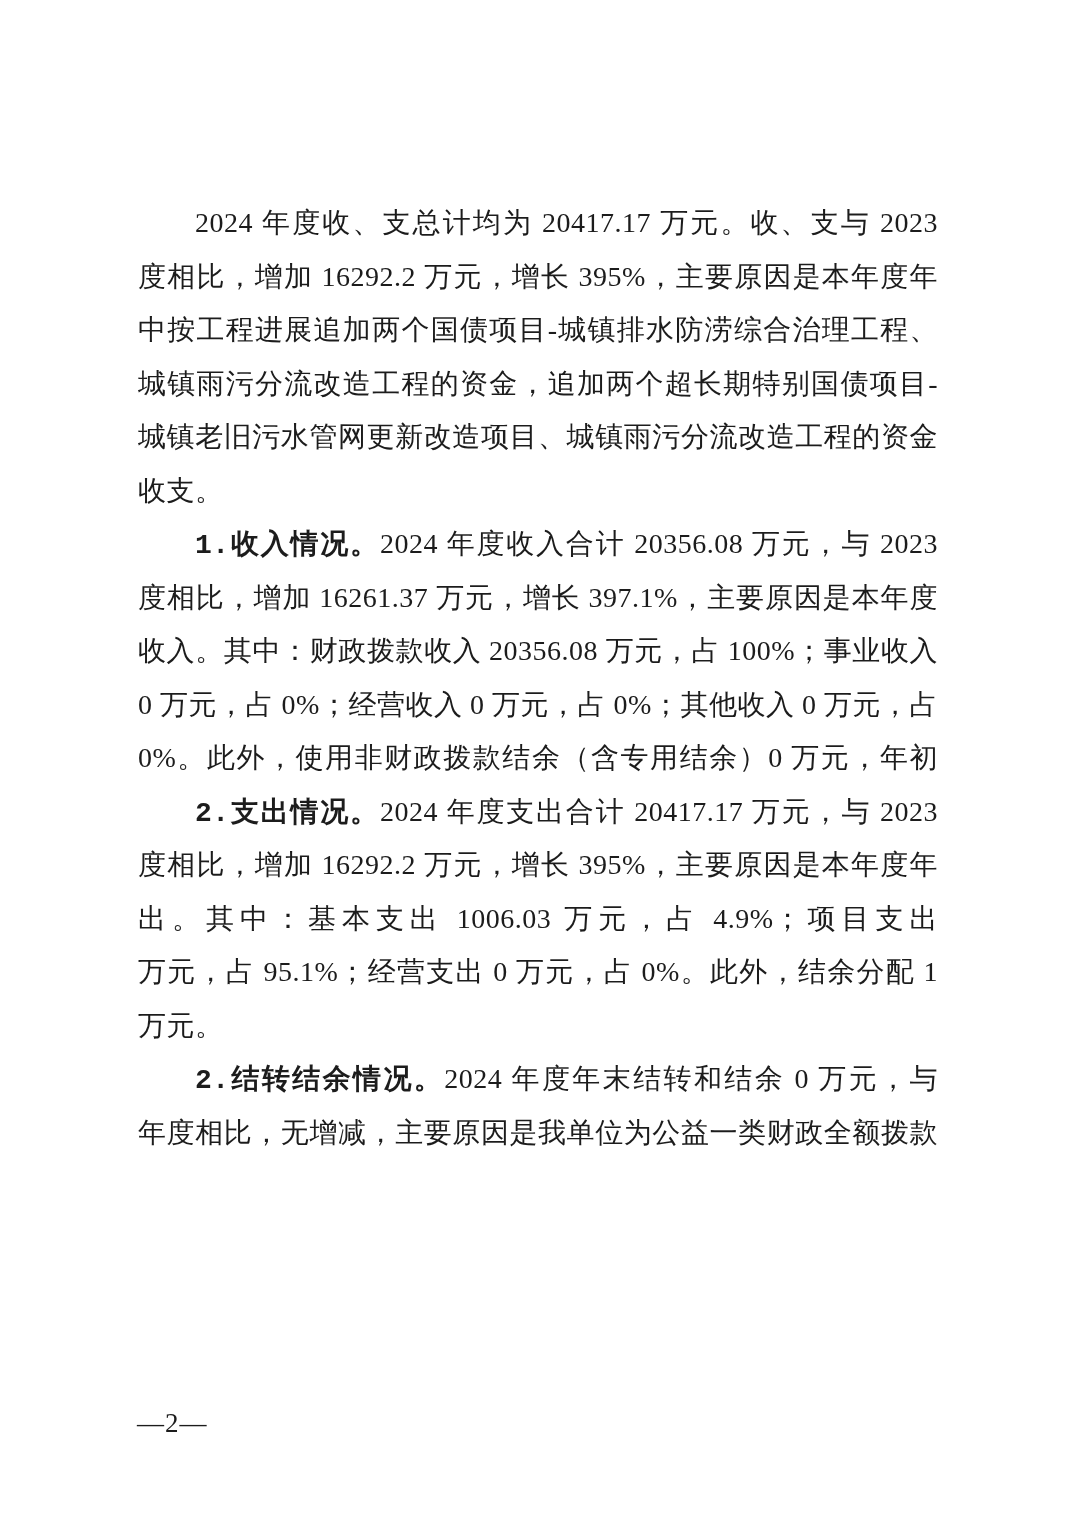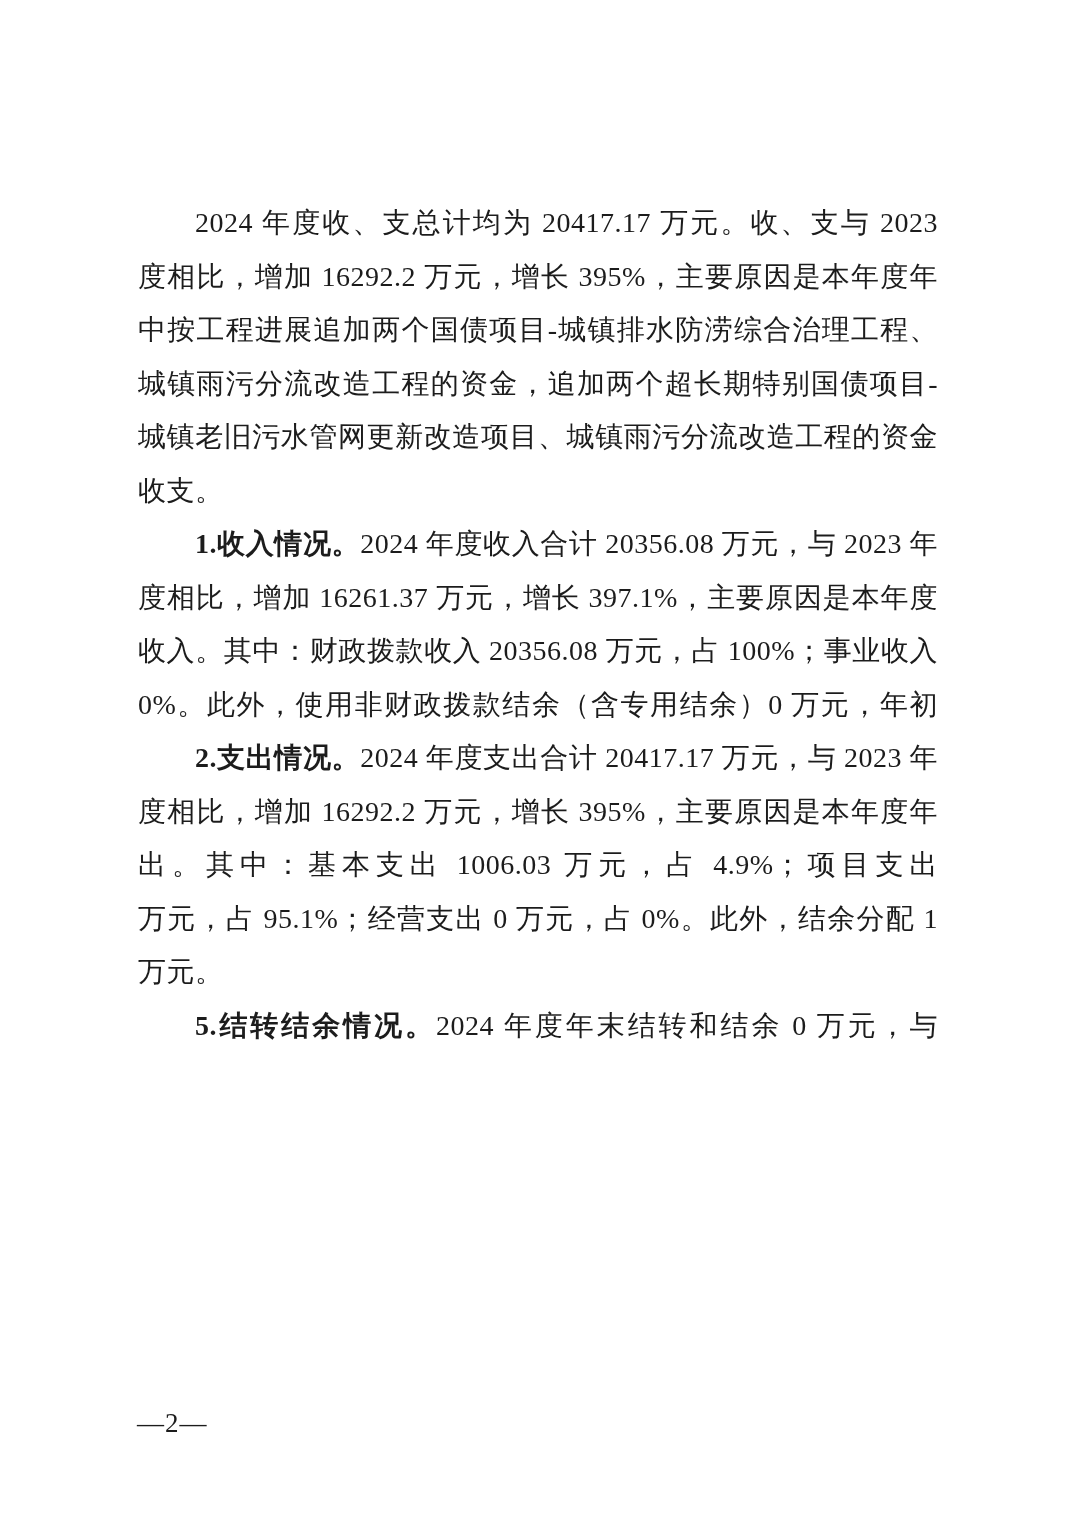--- a/index.html
+++ b/index.html
@@ -33,20 +33,21 @@
   }
   .line.indent {
     padding-left: 57px;
   }
   .line.para-end {
     text-align: right;
     text-align-last: left;
   }
   .bold-heading {
     font-weight: 700;
+    font-family: Liberation Mono, monospace;
   }
   .footer-pagenum {
     position: absolute;
     left: 137px;
     top: 1398px;
     font-size: 27px;
     line-height: 50px;
     letter-spacing: 1px;
     color: #1c1c1c;
   }
@@ -66,36 +67,38 @@
       <div class="line">城镇老旧污水管网更新改造项目、城镇雨污分流改造工程的资金</div>
       <div class="line para-end">收支。</div>
     </div>
 
     <div>
       <div class="line indent">
         <span class="bold-heading">1.收入情况。</span><span>2024 年度收入合计 20356.08 万元，与 2023 年</span>
       </div>
       <div class="line">度相比，增加 16261.37 万元，增长 397.1%，主要原因是本年度</div>
       <div class="line">收入。其中：财政拨款收入 20356.08 万元，占 100%；事业收入</div>
+      <div class="line">0 万元，占 0%；经营收入 0 万元，占 0%；其他收入 0 万元，占</div>
       <div class="line">0%。此外，使用非财政拨款结余（含专用结余）0 万元，年初结</div>
     </div>
 
     <div>
       <div class="line indent">
         <span class="bold-heading">2.支出情况。</span><span>2024 年度支出合计 20417.17 万元，与 2023 年</span>
       </div>
       <div class="line">度相比，增加 16292.2 万元，增长 395%，主要原因是本年度年</div>
       <div class="line">出。其中：基本支出 1006.03 万元，占 4.9%；项目支出 19411.14</div>
       <div class="line">万元，占 95.1%；经营支出 0 万元，占 0%。此外，结余分配 1</div>
       <div class="line para-end">万元。</div>
     </div>
 
     <div>
       <div class="line indent">
-        <span class="bold-heading">5.结转结余情况。</span><span>2024 年度年末结转和结余 0 万元，与 2023</span>
+        <span class="bold-heading">2.结转结余情况。</span><span>2024 年度年末结转和结余 0 万元，与 2023</span>
       </div>
+      <div class="line">年度相比，无增减，主要原因是我单位为公益一类财政全额拨款</div>
     </div>
 
   </div>
 
   <div class="footer-pagenum">—2—</div>
 
 </div>
 
 </body></html>

